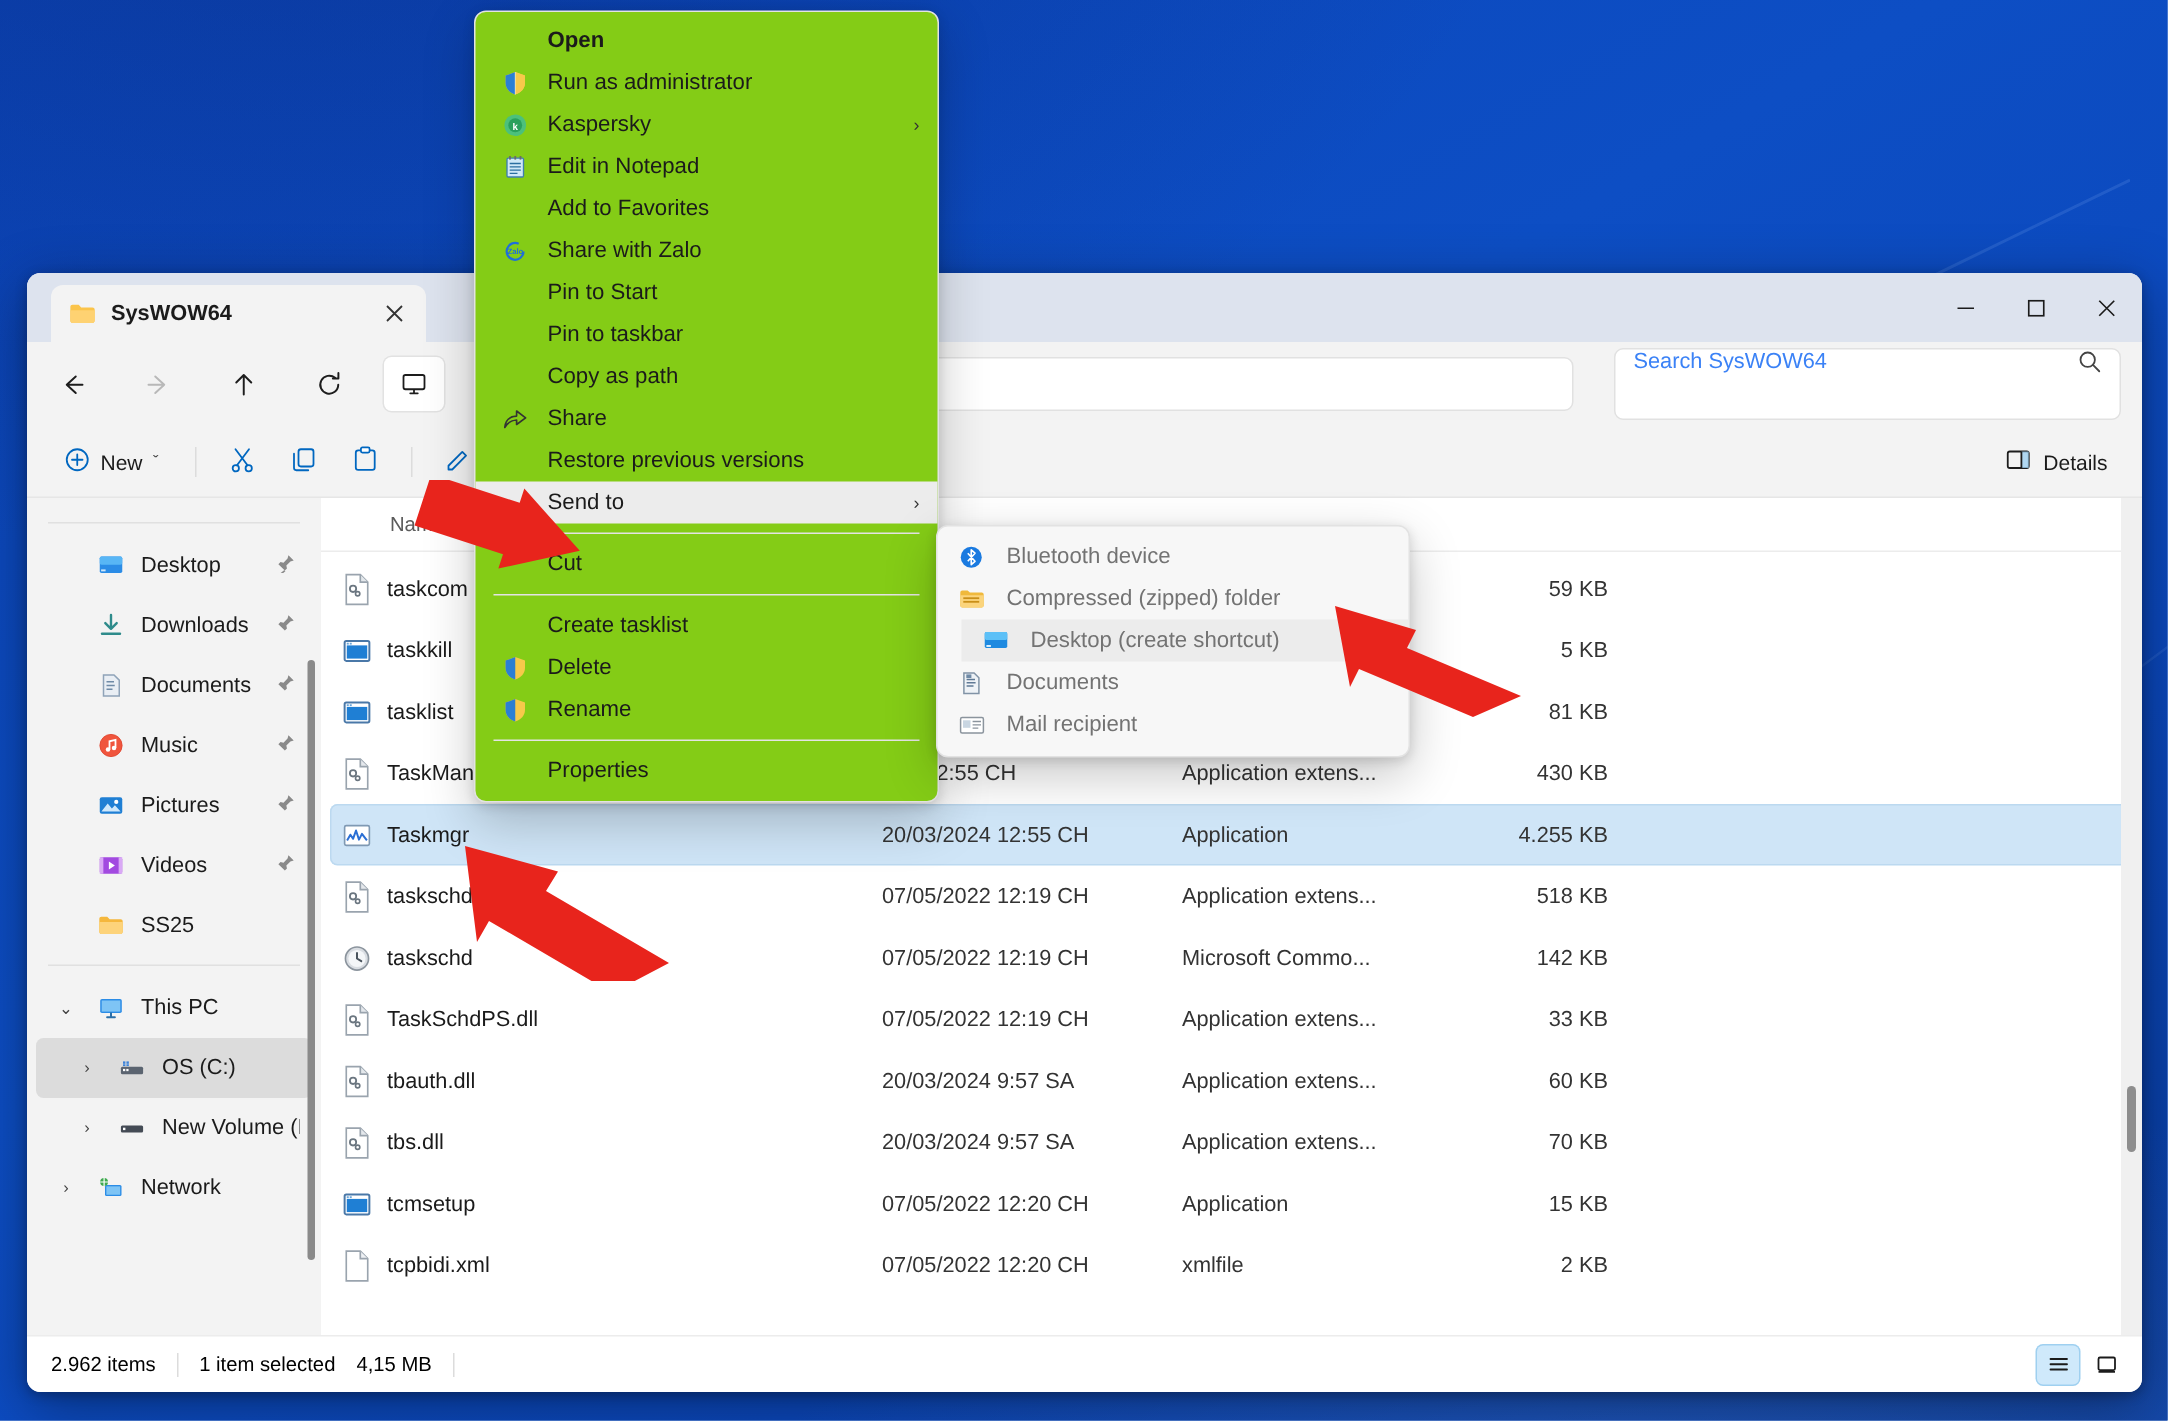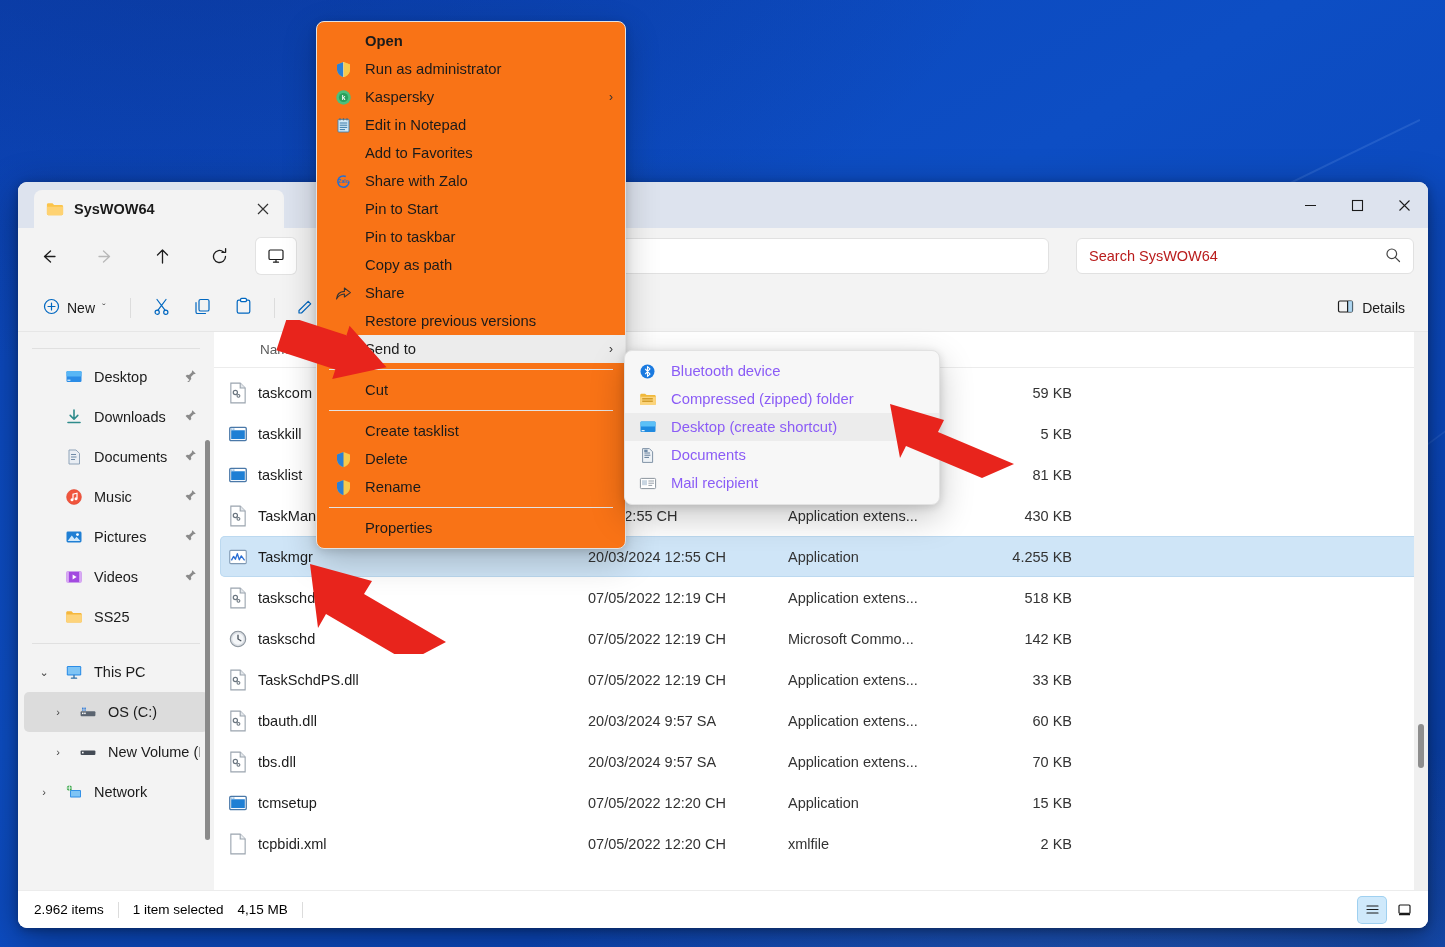--- a/index.html
+++ b/index.html
@@ -94,26 +94,26 @@
     border-radius: 6px;
     display: flex; align-items: center;
     padding: 0 10px;
     gap: 2px;
     font-size: 14.5px; color: #1b1b1b;
     overflow: hidden;
   }
   .crumb { padding: 3px 6px; border-radius: 4px; white-space: nowrap; }
   .crumb-sep { color: #555; font-size: 13px; padding: 0 2px; }
   .searchbox {
-    width: 338px; height: 36px; margin-left: 10px;
+    width: 338px; height: 48px; margin-left: 10px;
     background: #ffffff; border: 1px solid #e1e1e1;
     border-radius: 6px;
-    display: flex; align-items: center;
+    display: flex; align-items: flex-start;
     padding: 0 12px;
-    font-size: 14.5px; color: #b91c1c;
+    font-size: 14.5px; color: #3b82f6;
   }
   .searchbox .sph { flex: 1 1 auto; }
 
   
   .cmdbar {
     height: 48px; flex: 0 0 auto;
     background: #f3f3f3;
     border-bottom: 1px solid #e6e6e6;
     display: flex; align-items: center;
     padding: 0 14px 0 16px;
@@ -214,23 +214,23 @@
   .vt {
     width: 28px; height: 26px; border-radius: 4px;
     display: flex; align-items: center; justify-content: center;
     color: #1b1b1b;
   }
   .vt.on { background: #cfe9fb; box-shadow: 0 0 0 1px #9fd0f0; }
 
   
   .ctxmenu {
     position: absolute;
-    left: 316px; top: 21px;
+    left: 316px; top: 7px;
     width: 310px;
-    background: #f97316;
+    background: #84cc16;
     border: 1px solid #e2e2e2;
     border-radius: 8px;
     box-shadow: 0 12px 34px rgba(0,0,0,.22), 0 2px 8px rgba(0,0,0,.14);
     padding: 5px 0 6px 0;
     font-size: 14.8px; color: #1b1b1b;
     z-index: 40;
   }
   .mi {
     height: 28px;
     display: flex; align-items: center;
@@ -249,29 +249,29 @@
   
   .submenu {
     position: absolute;
     left: 624px; top: 350px;
     width: 316px;
     background: #f7f7f7;
     border: 1px solid #e2e2e2;
     border-radius: 8px;
     box-shadow: 0 12px 34px rgba(0,0,0,.22), 0 2px 8px rgba(0,0,0,.14);
     padding: 6px 0 7px 0;
-    font-size: 14.8px; color: #8b5cf6;
+    font-size: 14.8px; color: #737373;
     z-index: 50;
   }
   .sm-item {
     height: 28px;
     display: flex; align-items: center;
     padding: 0 12px 0 14px;
   }
-  .sm-item.hover { background: #ececec; }
+  .sm-item.hover { background: #ececec; margin-left: 16px; }
   .sm-ico { width: 32px; flex: 0 0 auto; display: flex; align-items: center; }
   .sm-label { flex: 1 1 auto; white-space: nowrap; }
 
   
   .arrow { position: absolute; z-index: 60; pointer-events: none; }
   .a1 { left: 276px; top: 320px; width: 120px; height: 62px; }
   .a2 { left: 890px; top: 404px; width: 130px; height: 76px; }
   .a3 { left: 300px; top: 562px; width: 152px; height: 92px; }
 </style>
 </head>

